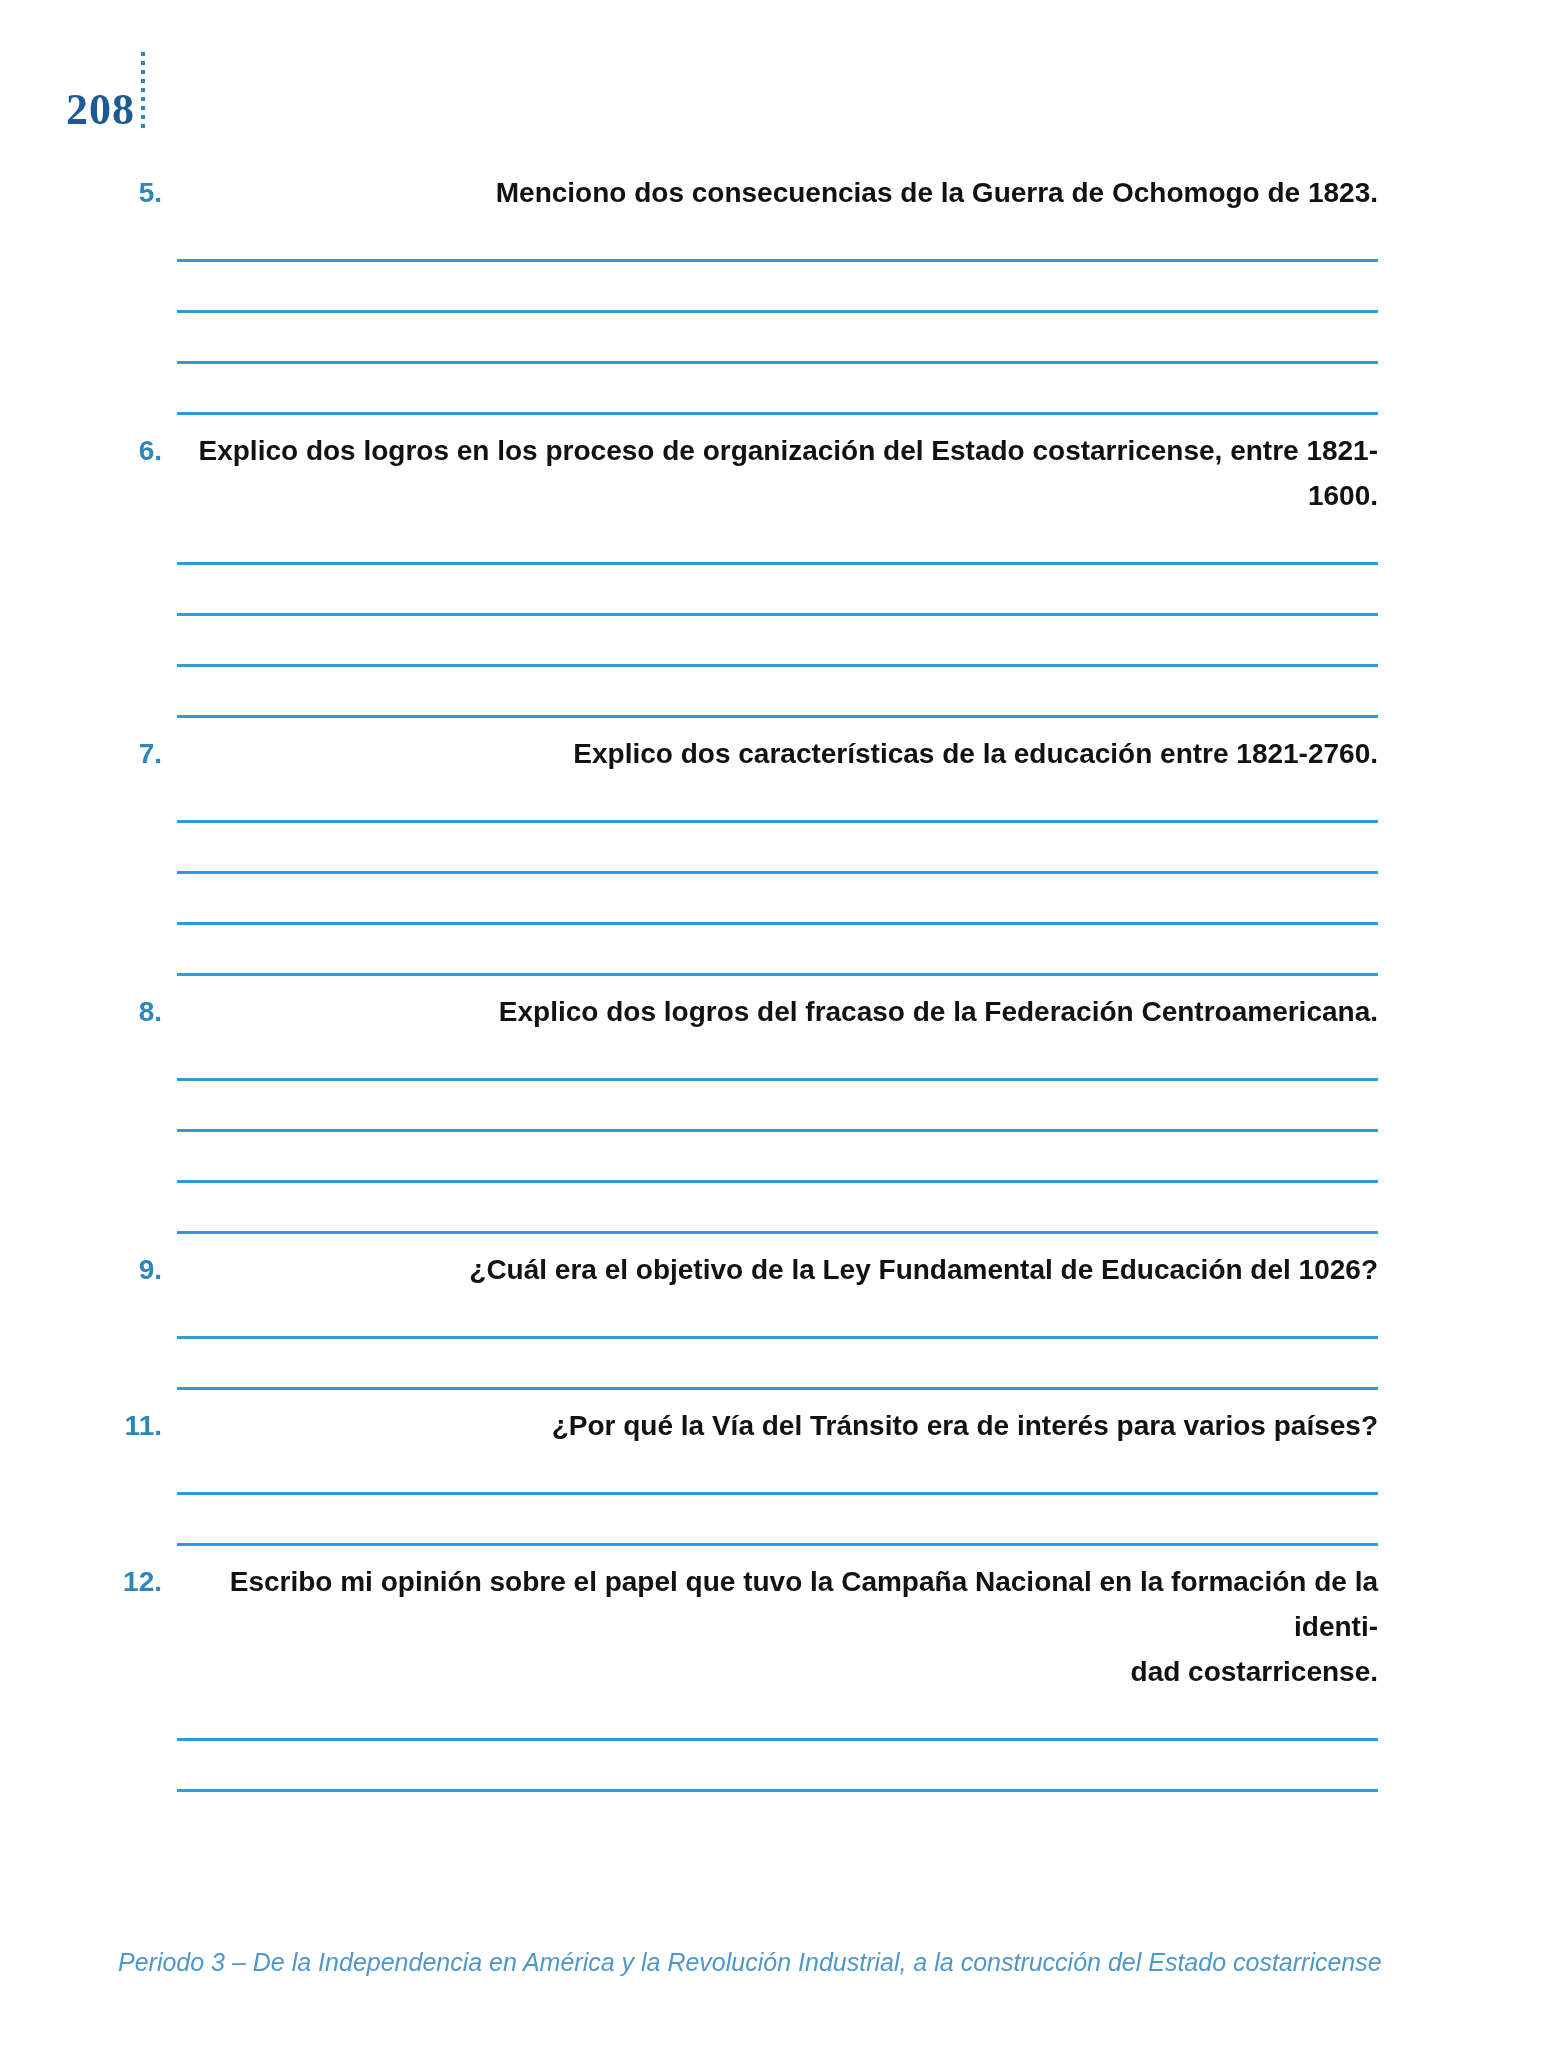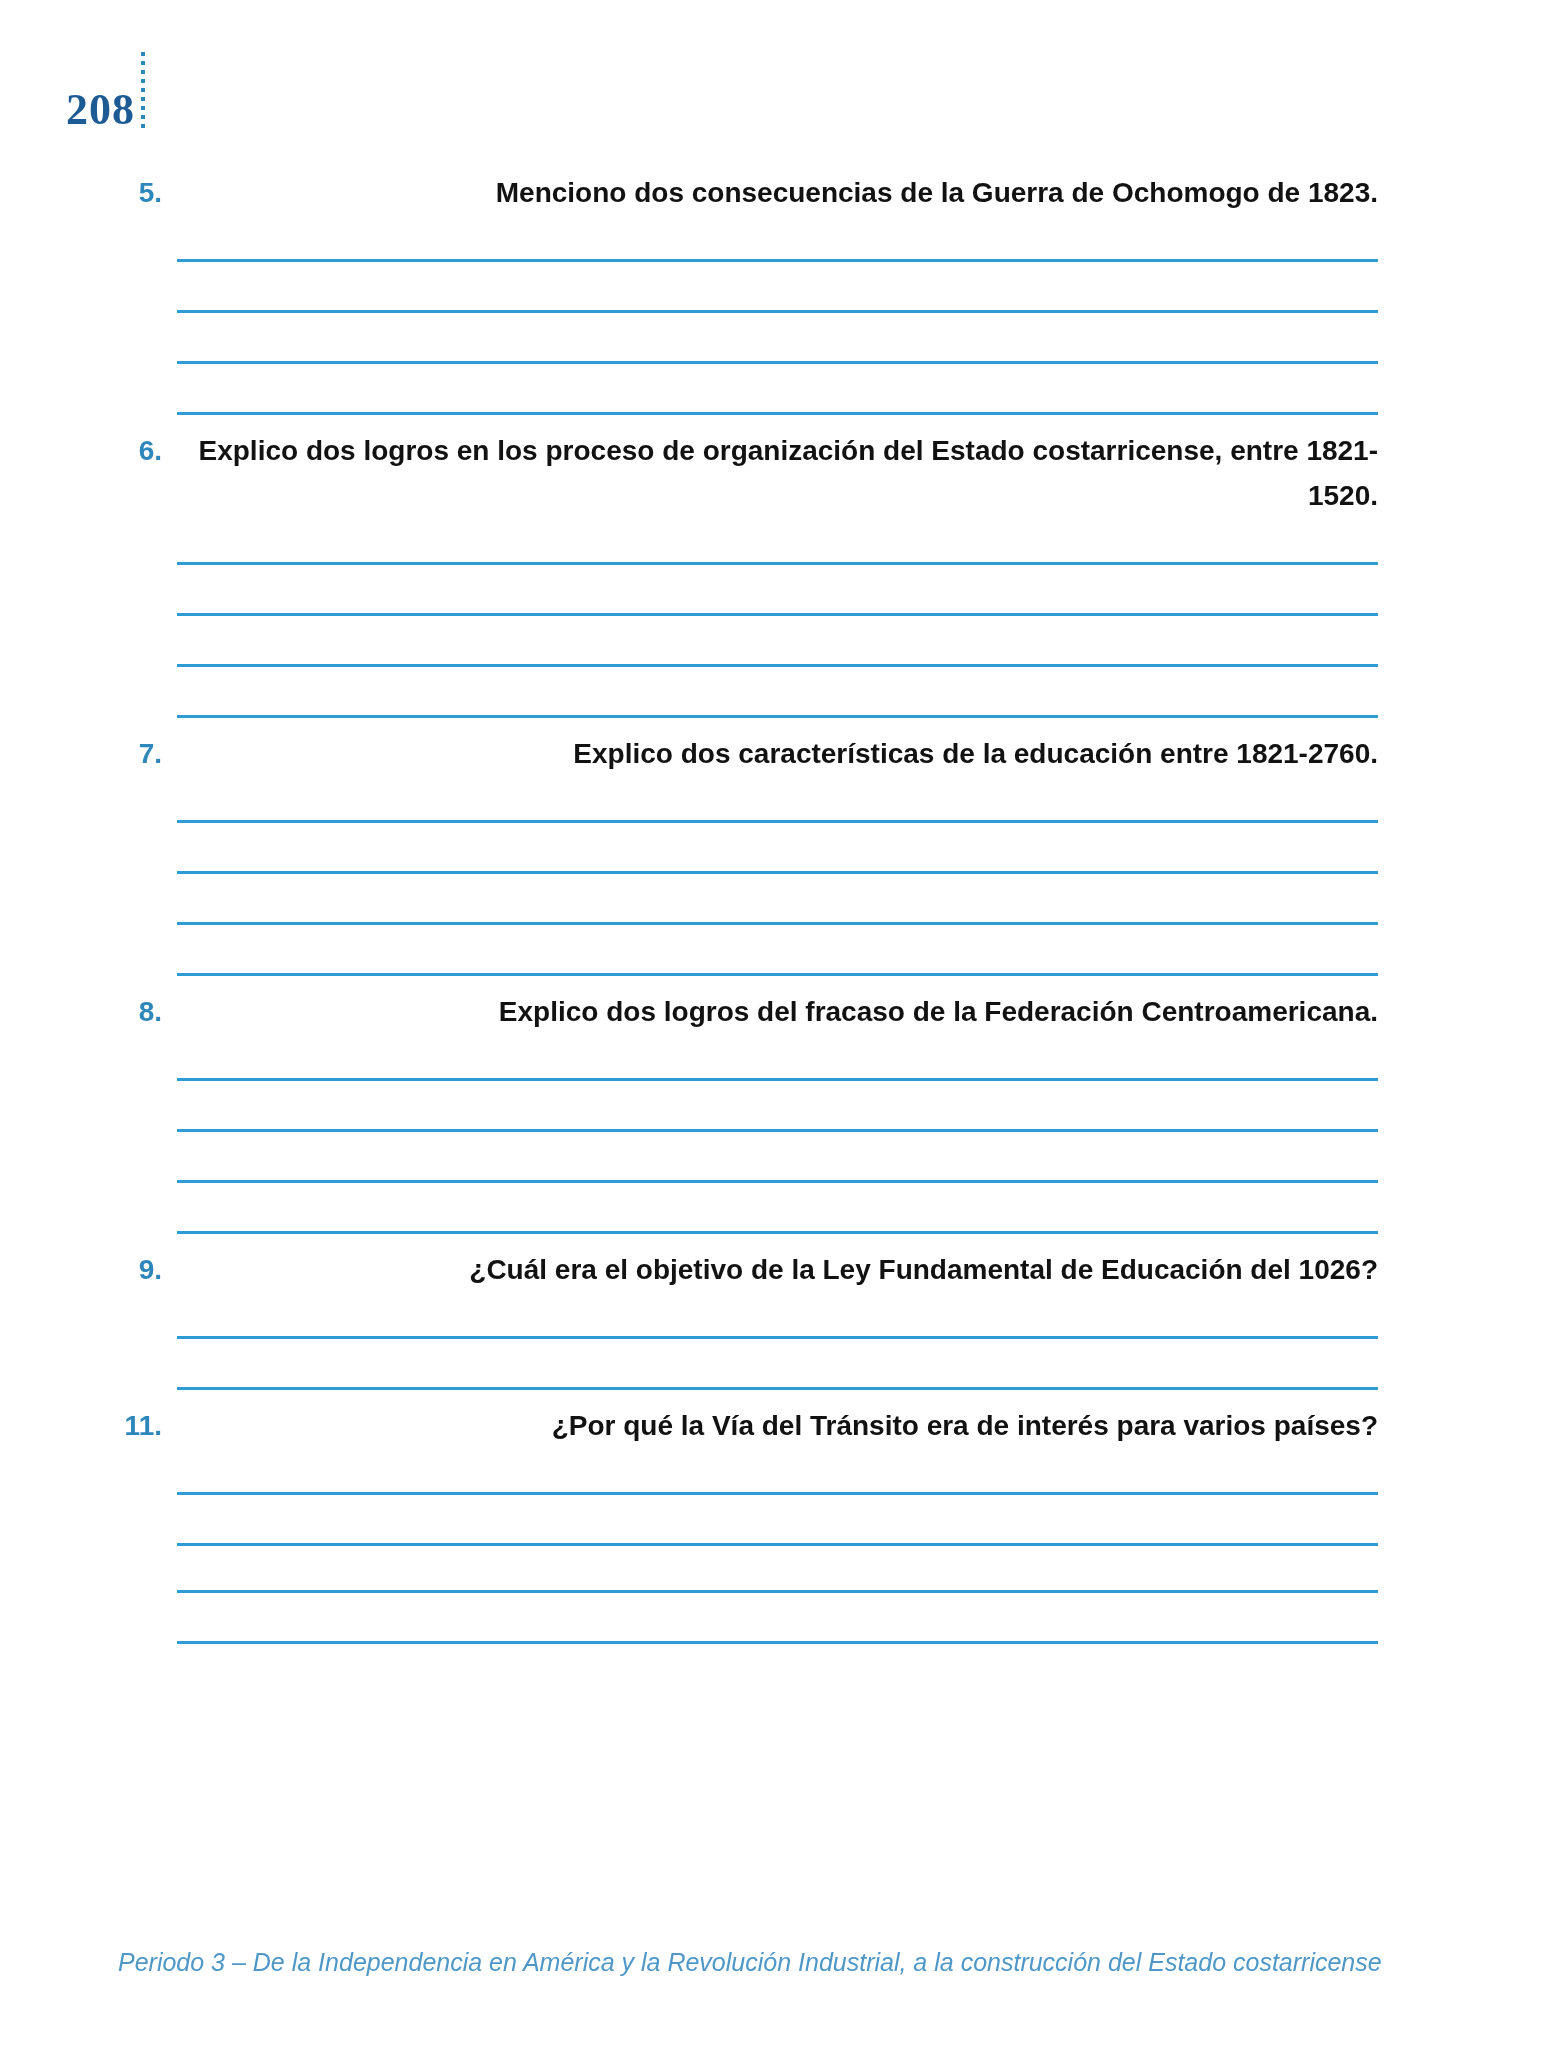--- a/index.html
+++ b/index.html
@@ -113,21 +113,21 @@
           <div class="answer-line"></div>
           <div class="answer-line"></div>
           <div class="answer-line"></div>
           <div class="answer-line"></div>
         </div>
   </div>
 
   <div class="question">
     <div class="q-head">
       <span class="q-num">6.</span>
-      <span class="q-text">Explico dos logros en los proceso de organización del Estado costarricense, entre 1821-1520.</span>
+      <span class="q-text">Explico dos logros en los proceso de organización del Estado costarricense, entre 1821-1600.</span>
     </div>
     <div class="answer-lines">
           <div class="answer-line"></div>
           <div class="answer-line"></div>
           <div class="answer-line"></div>
           <div class="answer-line"></div>
         </div>
   </div>
 
   <div class="question">
@@ -173,20 +173,25 @@
       <span class="q-num">11.</span>
       <span class="q-text">¿Por qué la Vía del Tránsito era de interés para varios países?</span>
     </div>
     <div class="answer-lines">
           <div class="answer-line"></div>
           <div class="answer-line"></div>
         </div>
   </div>
 
   <div class="question">
+    <div class="q-head">
+      <span class="q-num">12.</span>
+      <span class="q-text">Escribo mi opinión sobre el papel que tuvo la Campaña Nacional en la formación de la identi-
+dad costarricense.</span>
+    </div>
     <div class="answer-lines">
           <div class="answer-line"></div>
           <div class="answer-line"></div>
         </div>
   </div>
 </div>
 
   <div class="page-footer">Periodo 3 – De la Independencia en América y la Revolución Industrial, a la construcción del Estado costarricense</div>
 </div>
 

